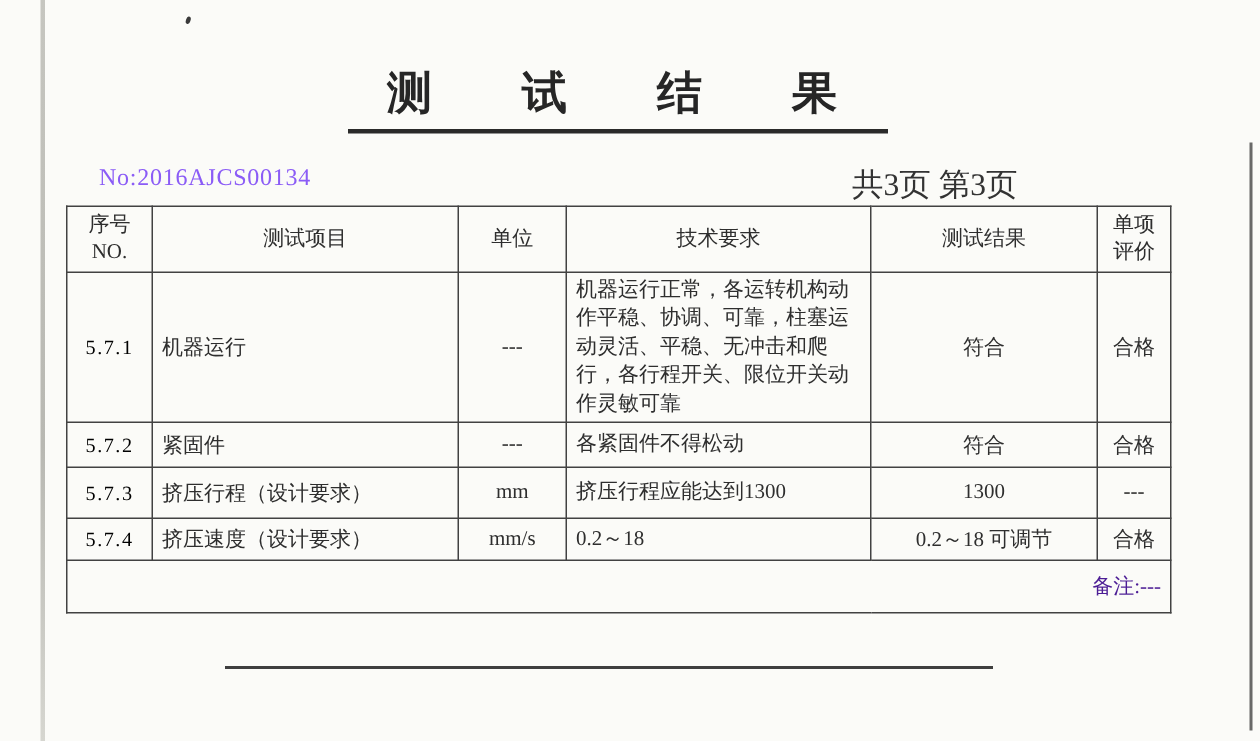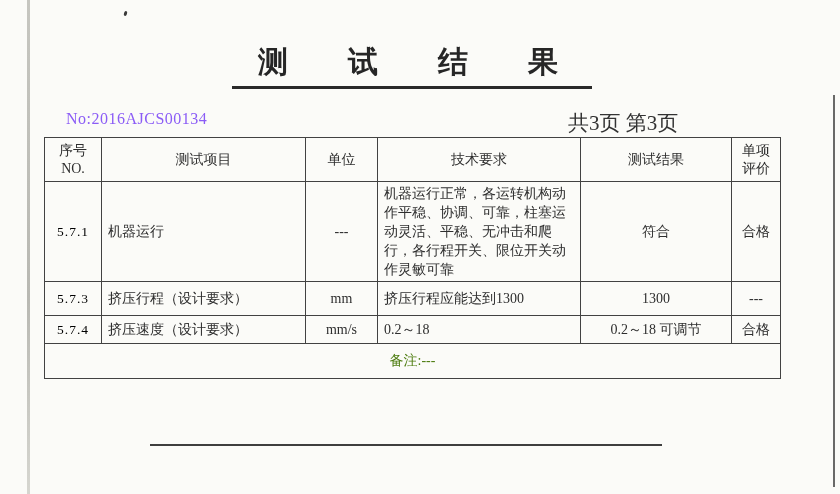--- a/index.html
+++ b/index.html
@@ -69,21 +69,21 @@
   tr.r3{height:34px;padding-left:24px;}
   tr.r4{height:28px;}
   tr.r5{height:33px;}
   tr.remarks{height:35px;}
   td.no{text-align:center;color:#000000;font-size:13.5px;letter-spacing:1px;}
   td.item{text-align:left;}
   td.unit{text-align:center;}
   td.req{text-align:left;line-height:1.36;padding:3px 6px;}
   td.res{text-align:center;}
   td.eval{text-align:center;}
-  td.remark-cell{text-align:center;color:#4d7c0f;}
+  td.remark-cell{text-align:right;color:#4c1d95;}
   
   .footer-rule{
     position:absolute;left:150px;top:444px;width:512px;height:2px;
     background:#3f3f3f;
   }
 </style>
 </head>
 <body>
 
 <div class="paper">
@@ -126,20 +126,28 @@
     </thead>
     <tbody>
       <tr class="r1">
         <td class="no">5.7.1</td>
         <td class="item">机器运行</td>
         <td class="unit">---</td>
         <td class="req">机器运行正常，各运转机构动作平稳、协调、可靠，柱塞运动灵活、平稳、无冲击和爬行，各行程开关、限位开关动作灵敏可靠</td>
         <td class="res">符合</td>
         <td class="eval">合格</td>
       </tr>
+      <tr class="r2">
+        <td class="no">5.7.2</td>
+        <td class="item">紧固件</td>
+        <td class="unit">---</td>
+        <td class="req">各紧固件不得松动</td>
+        <td class="res">符合</td>
+        <td class="eval">合格</td>
+      </tr>
       <tr class="r3">
         <td class="no">5.7.3</td>
         <td class="item">挤压行程（设计要求）</td>
         <td class="unit">mm</td>
         <td class="req">挤压行程应能达到1300</td>
         <td class="res">1300</td>
         <td class="eval">---</td>
       </tr>
       <tr class="r4">
         <td class="no">5.7.4</td>

